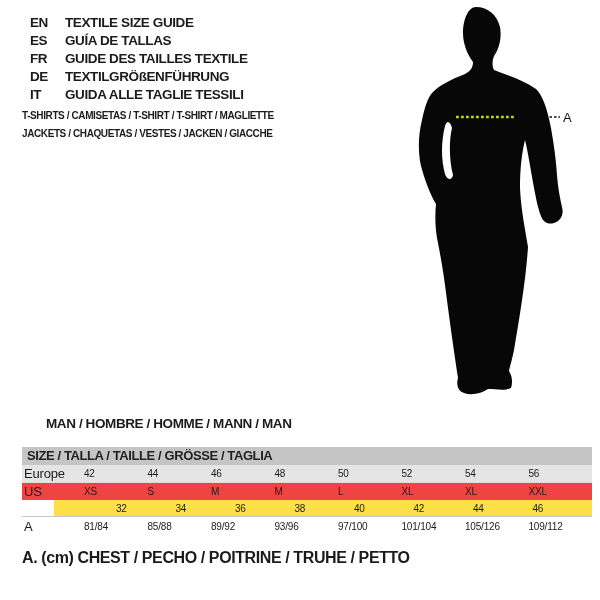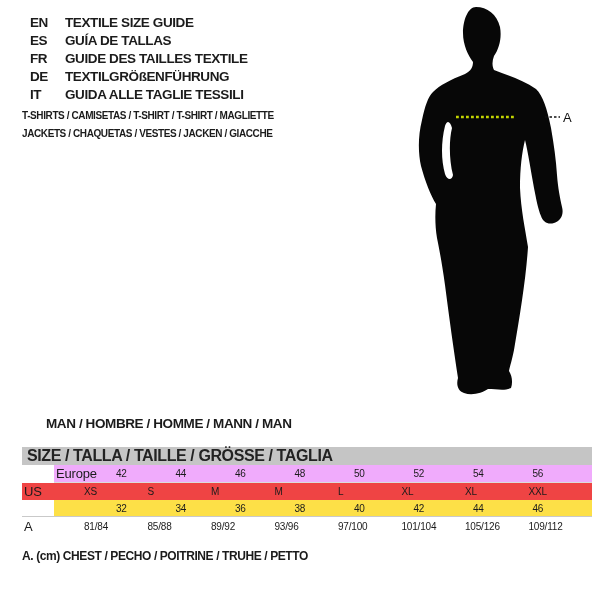--- a/index.html
+++ b/index.html
@@ -25,32 +25,32 @@
   .figure text{font-family:"Liberation Sans",sans-serif;font-size:13px;font-weight:400;fill:#111;}
   
   .man-title{
     position:absolute;left:22px;top:416px;font-size:13.5px;font-weight:700;
     letter-spacing:-0.4px;white-space:nowrap;margin-left:24px;
   }
   
   .size-table{position:absolute;left:22px;top:447px;width:570px;}
   .thead{
     height:18px;line-height:18px;background:#c5c5c5;padding-left:5px;
-    font-size:16px;font-weight:700;letter-spacing:-0.4px;color:#222;
+    font-size:13px;font-weight:700;letter-spacing:-0.4px;color:#222;
   }
   .trow{display:grid;grid-template-columns:62px repeat(8,1fr);align-items:center;}
-  .trow.r0{height:17px;background:#f0abfc;border-bottom:1px solid #dcdcdc;margin-left:32px;}
+  .trow.r0{height:17px;background:#e5e5e5;border-bottom:1px solid #dcdcdc;}
   .trow.r1{height:17px;background:#ef4444;}
   .trow.r2{height:16px;background:#fde047;margin-left:32px;}
   .trow.r3{height:19px;background:#ffffff;border-top:1px solid #c9c9c9;}
   .tlabel{font-size:13px;padding-left:2px;letter-spacing:-0.2px;}
   .tcell{font-size:10px;text-align:left;letter-spacing:-0.2px;}
   
   .footnote{
-    position:absolute;left:22px;top:549px;font-size:12px;font-weight:700;
+    position:absolute;left:22px;top:549px;font-size:16px;font-weight:700;
     letter-spacing:-0.4px;white-space:nowrap;
   }
 </style>
 </head>
 <body>
 
 <div id="stage">
 
   <div class="lang-list">
     <div class="lang-row">

